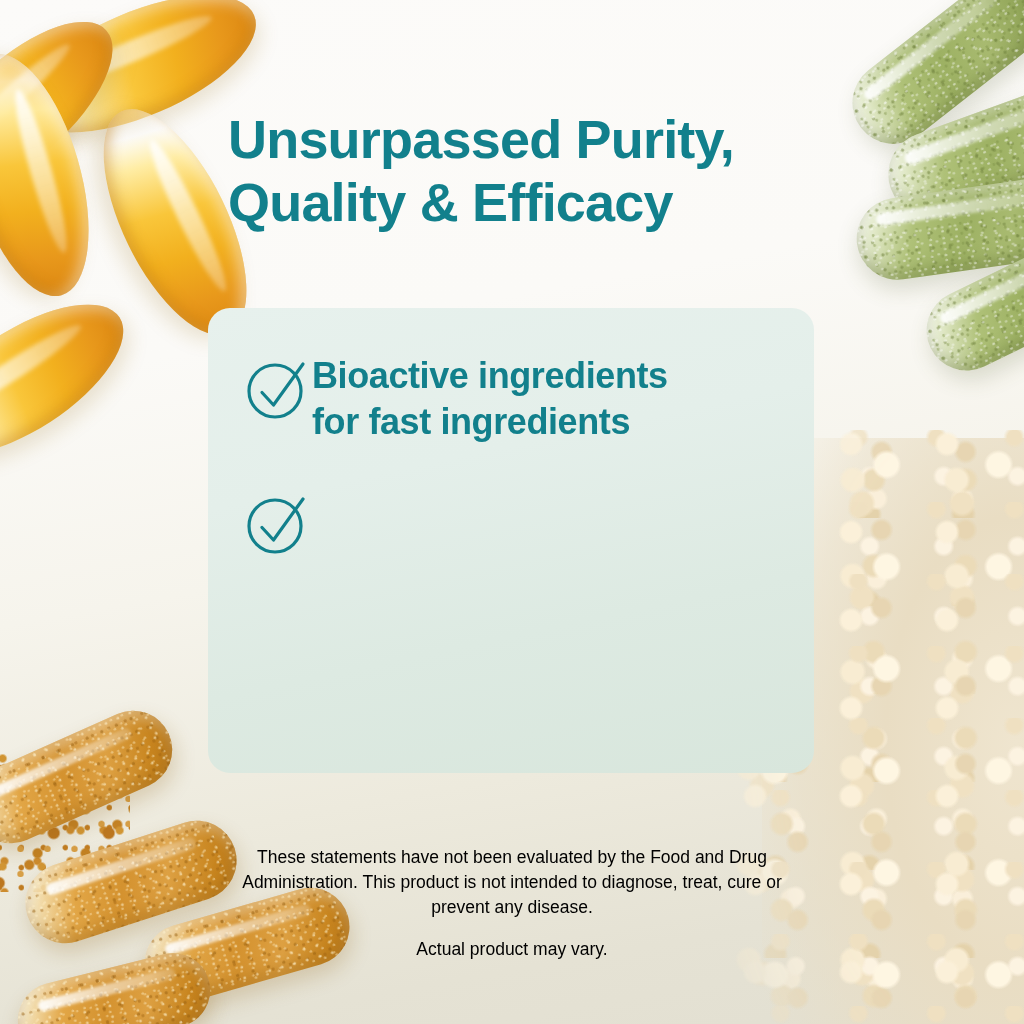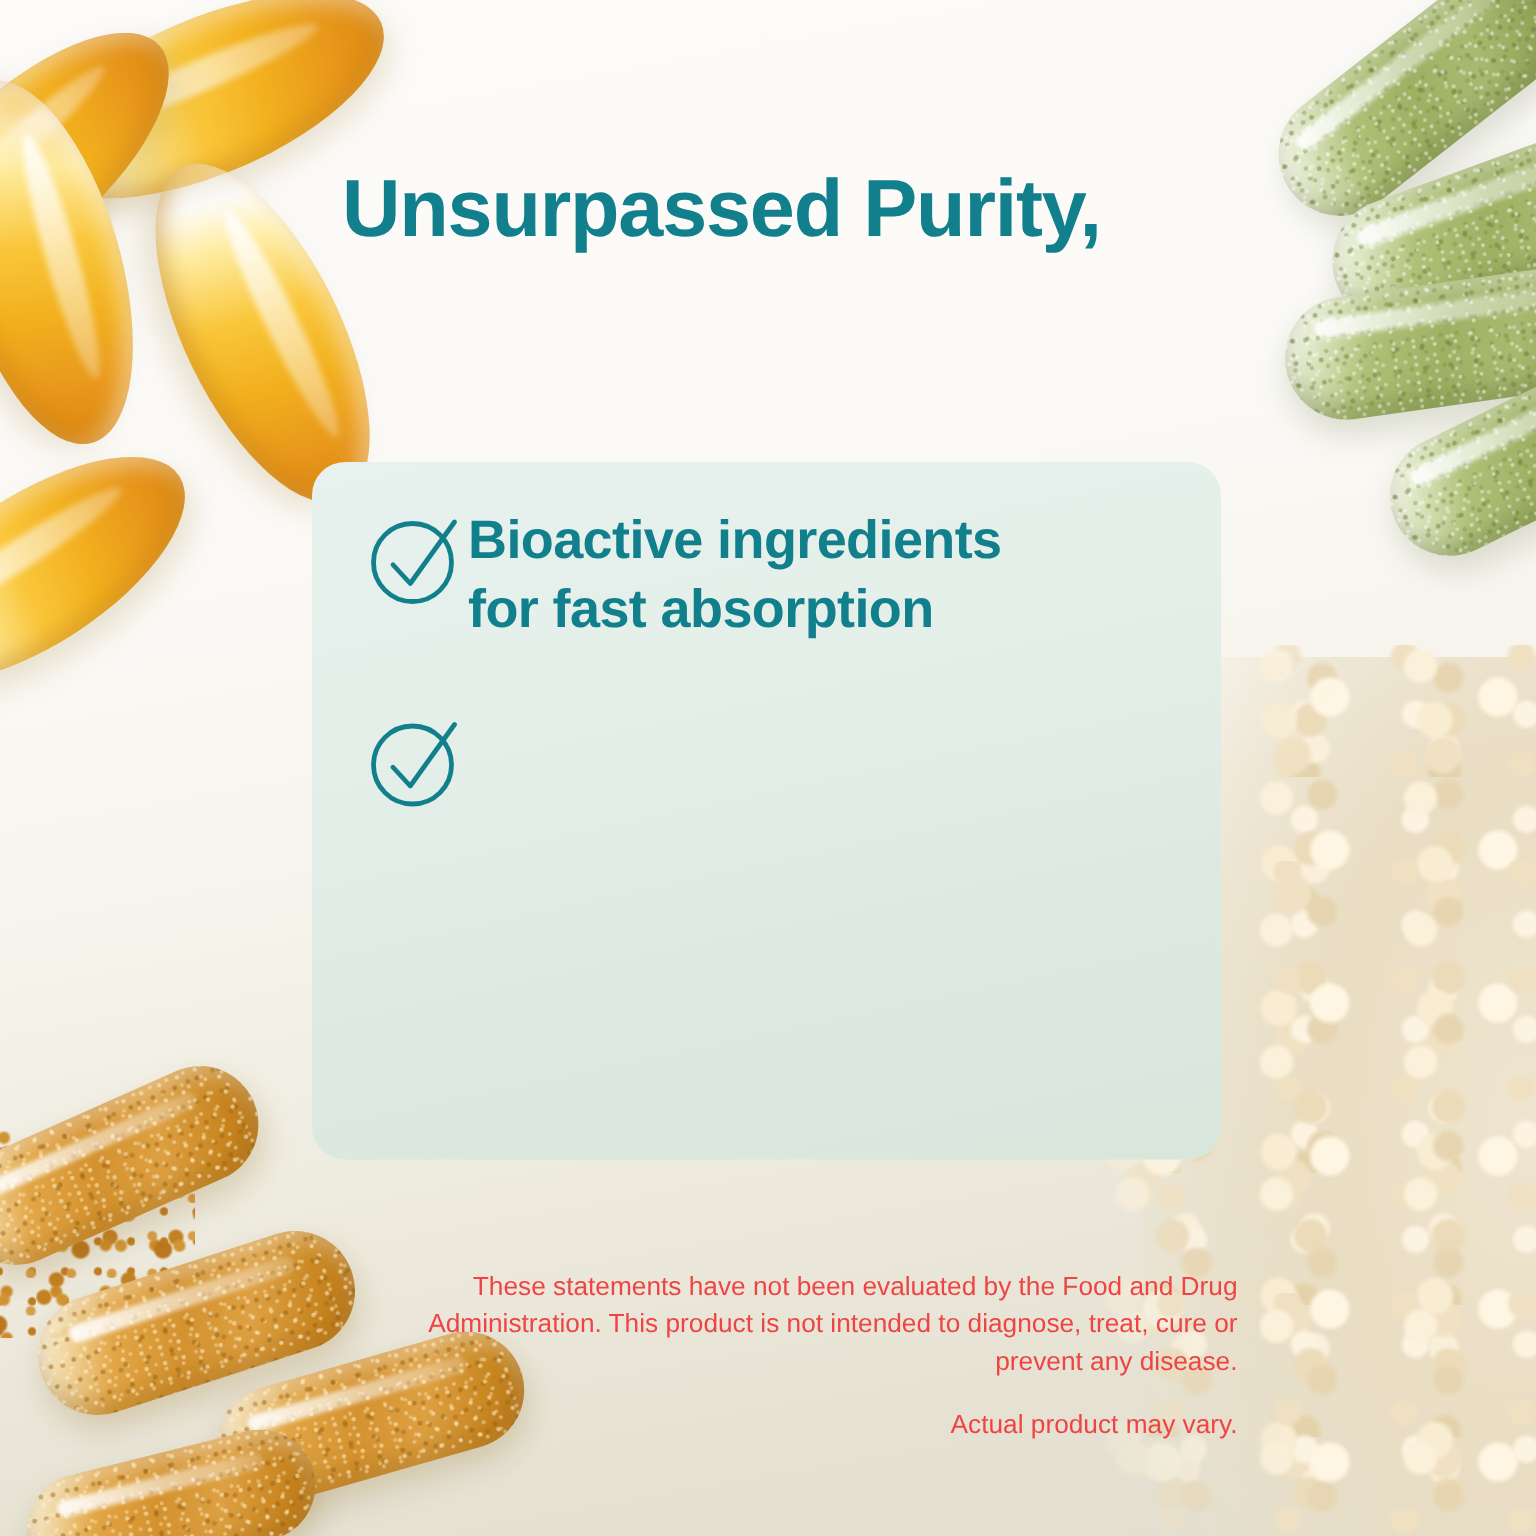--- a/index.html
+++ b/index.html
@@ -188,39 +188,39 @@
   }
 
   .card {
     position:absolute;left:208px;top:308px;width:606px;height:465px;
     border-radius:22px;
     background:linear-gradient(168deg,
       #E7F1ED 0%, #E4EFEA 34%, #DDEAE2 66%, #D8E6DC 100%);
   }
 
   .bullets {
-    position:absolute;left:246px;top:336px;width:560px;
+    position:absolute;left:246px;top:352px;width:560px;
   }
   .bullet { display:flex; align-items:flex-start; margin-bottom:42px; }
   .bullet:last-child { margin-bottom:0; }
   .bullet-icon { flex:0 0 auto; width:66px; height:64px; margin-top:6px; }
   .bullet-icon svg { display:block; overflow:visible; }
   .bullet-text {
     color:#12808C;
     font-size:36px;
     font-weight:700;
     line-height:1.28;
     letter-spacing:-.4px;
     padding-top:1px;
   }
 
   .disclaimer {
-    position:absolute;left:225px;top:845px;width:600px;
-    text-align:right;
-    color:#ef4444;
+    position:absolute;left:212px;top:845px;width:600px;
+    text-align:center;
+    color:#000000;
     font-size:17.5px;
     line-height:25px;
   }
   .disclaimer .vary { margin-top:17px; }
 </style>
 </head>
 <body>
 
 <div class="photo-layer">
   <div class="softgel sg1"></div>
@@ -239,36 +239,37 @@
 
   <div class="spill"></div>
   <div class="tcap tc1"></div>
   <div class="tcap tc2"></div>
   <div class="tcap tc3"></div>
   <div class="tcap tc4"></div>
 </div>
 
 <h1 class="headline">
   <span>Unsurpassed Purity,</span><br>
+  <span>Quality &amp; Efficacy</span>
 </h1>
 
 <div class="card"></div>
 
 <div class="bullets">
 
   <div class="bullet">
     <span class="bullet-icon">
       <svg width="66" height="64" viewBox="0 0 66 64">
         <circle cx="29" cy="33" r="26" fill="none" stroke="#12808C" stroke-width="3.2"></circle>
         <path d="M16 34.5 L27.5 47 L57 6" fill="none" stroke="#12808C" stroke-width="3.2" stroke-linecap="round" stroke-linejoin="round"></path>
       </svg>
     </span>
     <span class="bullet-text">
       <span>Bioactive ingredients</span><br>
-      <span>for fast absorption</span>
+      <span>for fast ingredients</span>
     </span>
   </div>
 
   <div class="bullet">
     <span class="bullet-icon">
       <svg width="66" height="64" viewBox="0 0 66 64">
         <circle cx="29" cy="33" r="26" fill="none" stroke="#12808C" stroke-width="3.2"></circle>
         <path d="M16 34.5 L27.5 47 L57 6" fill="none" stroke="#12808C" stroke-width="3.2" stroke-linecap="round" stroke-linejoin="round"></path>
       </svg>
     </span>

